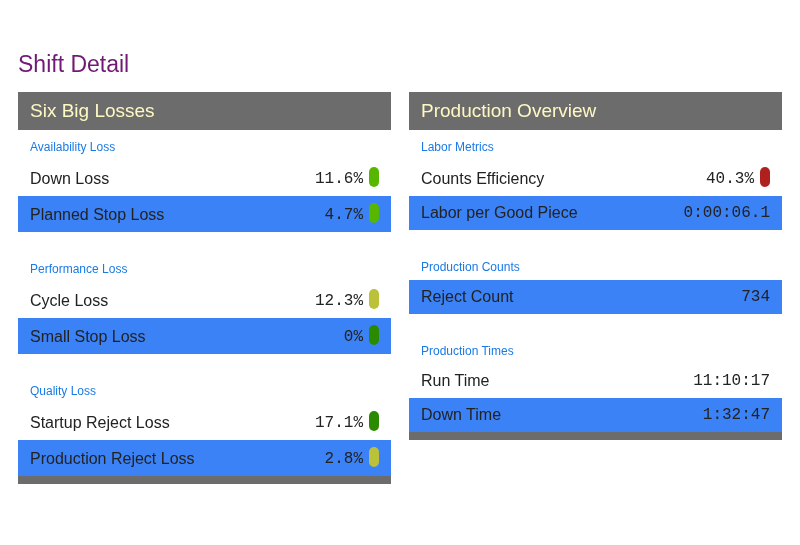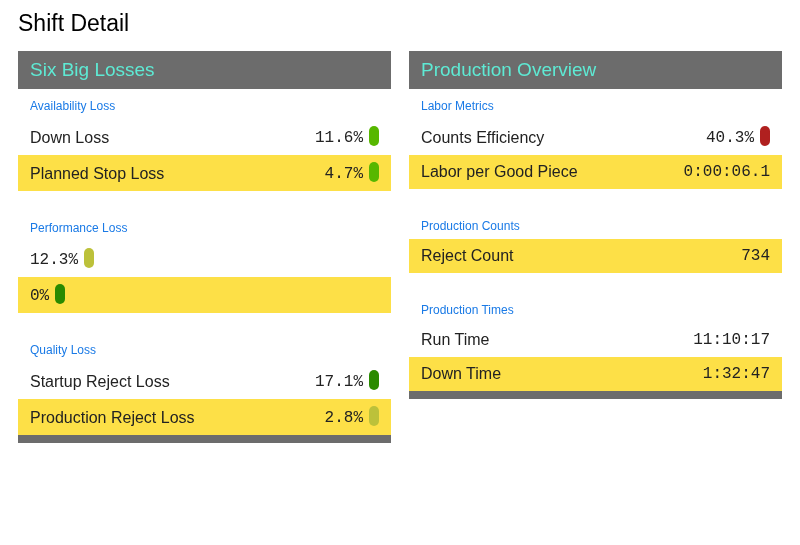--- a/index.html
+++ b/index.html
@@ -4,48 +4,49 @@
 <style>
   * { box-sizing: border-box; margin: 0; padding: 0; }
   body {
     font-family: -apple-system, BlinkMacSystemFont, "Segoe UI", Helvetica, Arial, sans-serif;
     background: #fff;
     width: 800px;
     height: 545px;
     padding: 10px 18px;
   }
   .page-title {
-    color: #000000;
+    color: #701a75;
     font-size: 23px;
     font-weight: 400;
     margin-bottom: 14px;
+    margin-top: 41px;
   }
   .cols { display: flex; gap: 18px; }
   .col { flex: 1; min-width: 0; }
   .panel-header {
     background: #6c6c6c;
-    color: #5eead4;
+    color: #fef9c3;
     font-size: 19px;
     font-weight: 400;
     padding: 8px 12px;
   }
   .section-title {
     color: #1a7ae6;
     font-size: 12px;
     font-weight: 400;
     padding: 10px 12px 6px;
   }
   .row {
     display: flex;
     align-items: flex-end;
     padding: 8px 12px;
     font-size: 16px;
     color: #222;
   }
-  .row-alt { background: #fde047; }
+  .row-alt { background: #3b82f6; }
   .row-label { flex: 1; }
   .row-value { text-align: right; white-space: nowrap; font-family: Liberation Mono, monospace; }
   .pill {
     display: inline-block;
     width: 10px;
     height: 20px;
     border-radius: 5px;
     margin-left: 6px;
     vertical-align: middle;
     position: relative;
@@ -76,24 +77,26 @@
     <div class="row row-alt">
       <span class="row-label">Planned Stop Loss</span>
       <span class="row-value">4.7%</span>
       <span class="pill" style="background: rgb(87, 183, 0);"></span>
     </div>
 
     <div class="gap"></div>
 
     <div class="section-title">Performance Loss</div>
     <div class="row">
+      <span class="row-label">Cycle Loss</span>
       <span class="row-value">12.3%</span>
       <span class="pill" style="background: rgb(188, 193, 58);"></span>
     </div>
     <div class="row row-alt">
+      <span class="row-label">Small Stop Loss</span>
       <span class="row-value">0%</span>
       <span class="pill" style="background: rgb(42, 138, 0);"></span>
     </div>
 
     <div class="gap"></div>
 
     <div class="section-title">Quality Loss</div>
     <div class="row">
       <span class="row-label">Startup Reject Loss</span>
       <span class="row-value">17.1%</span>

